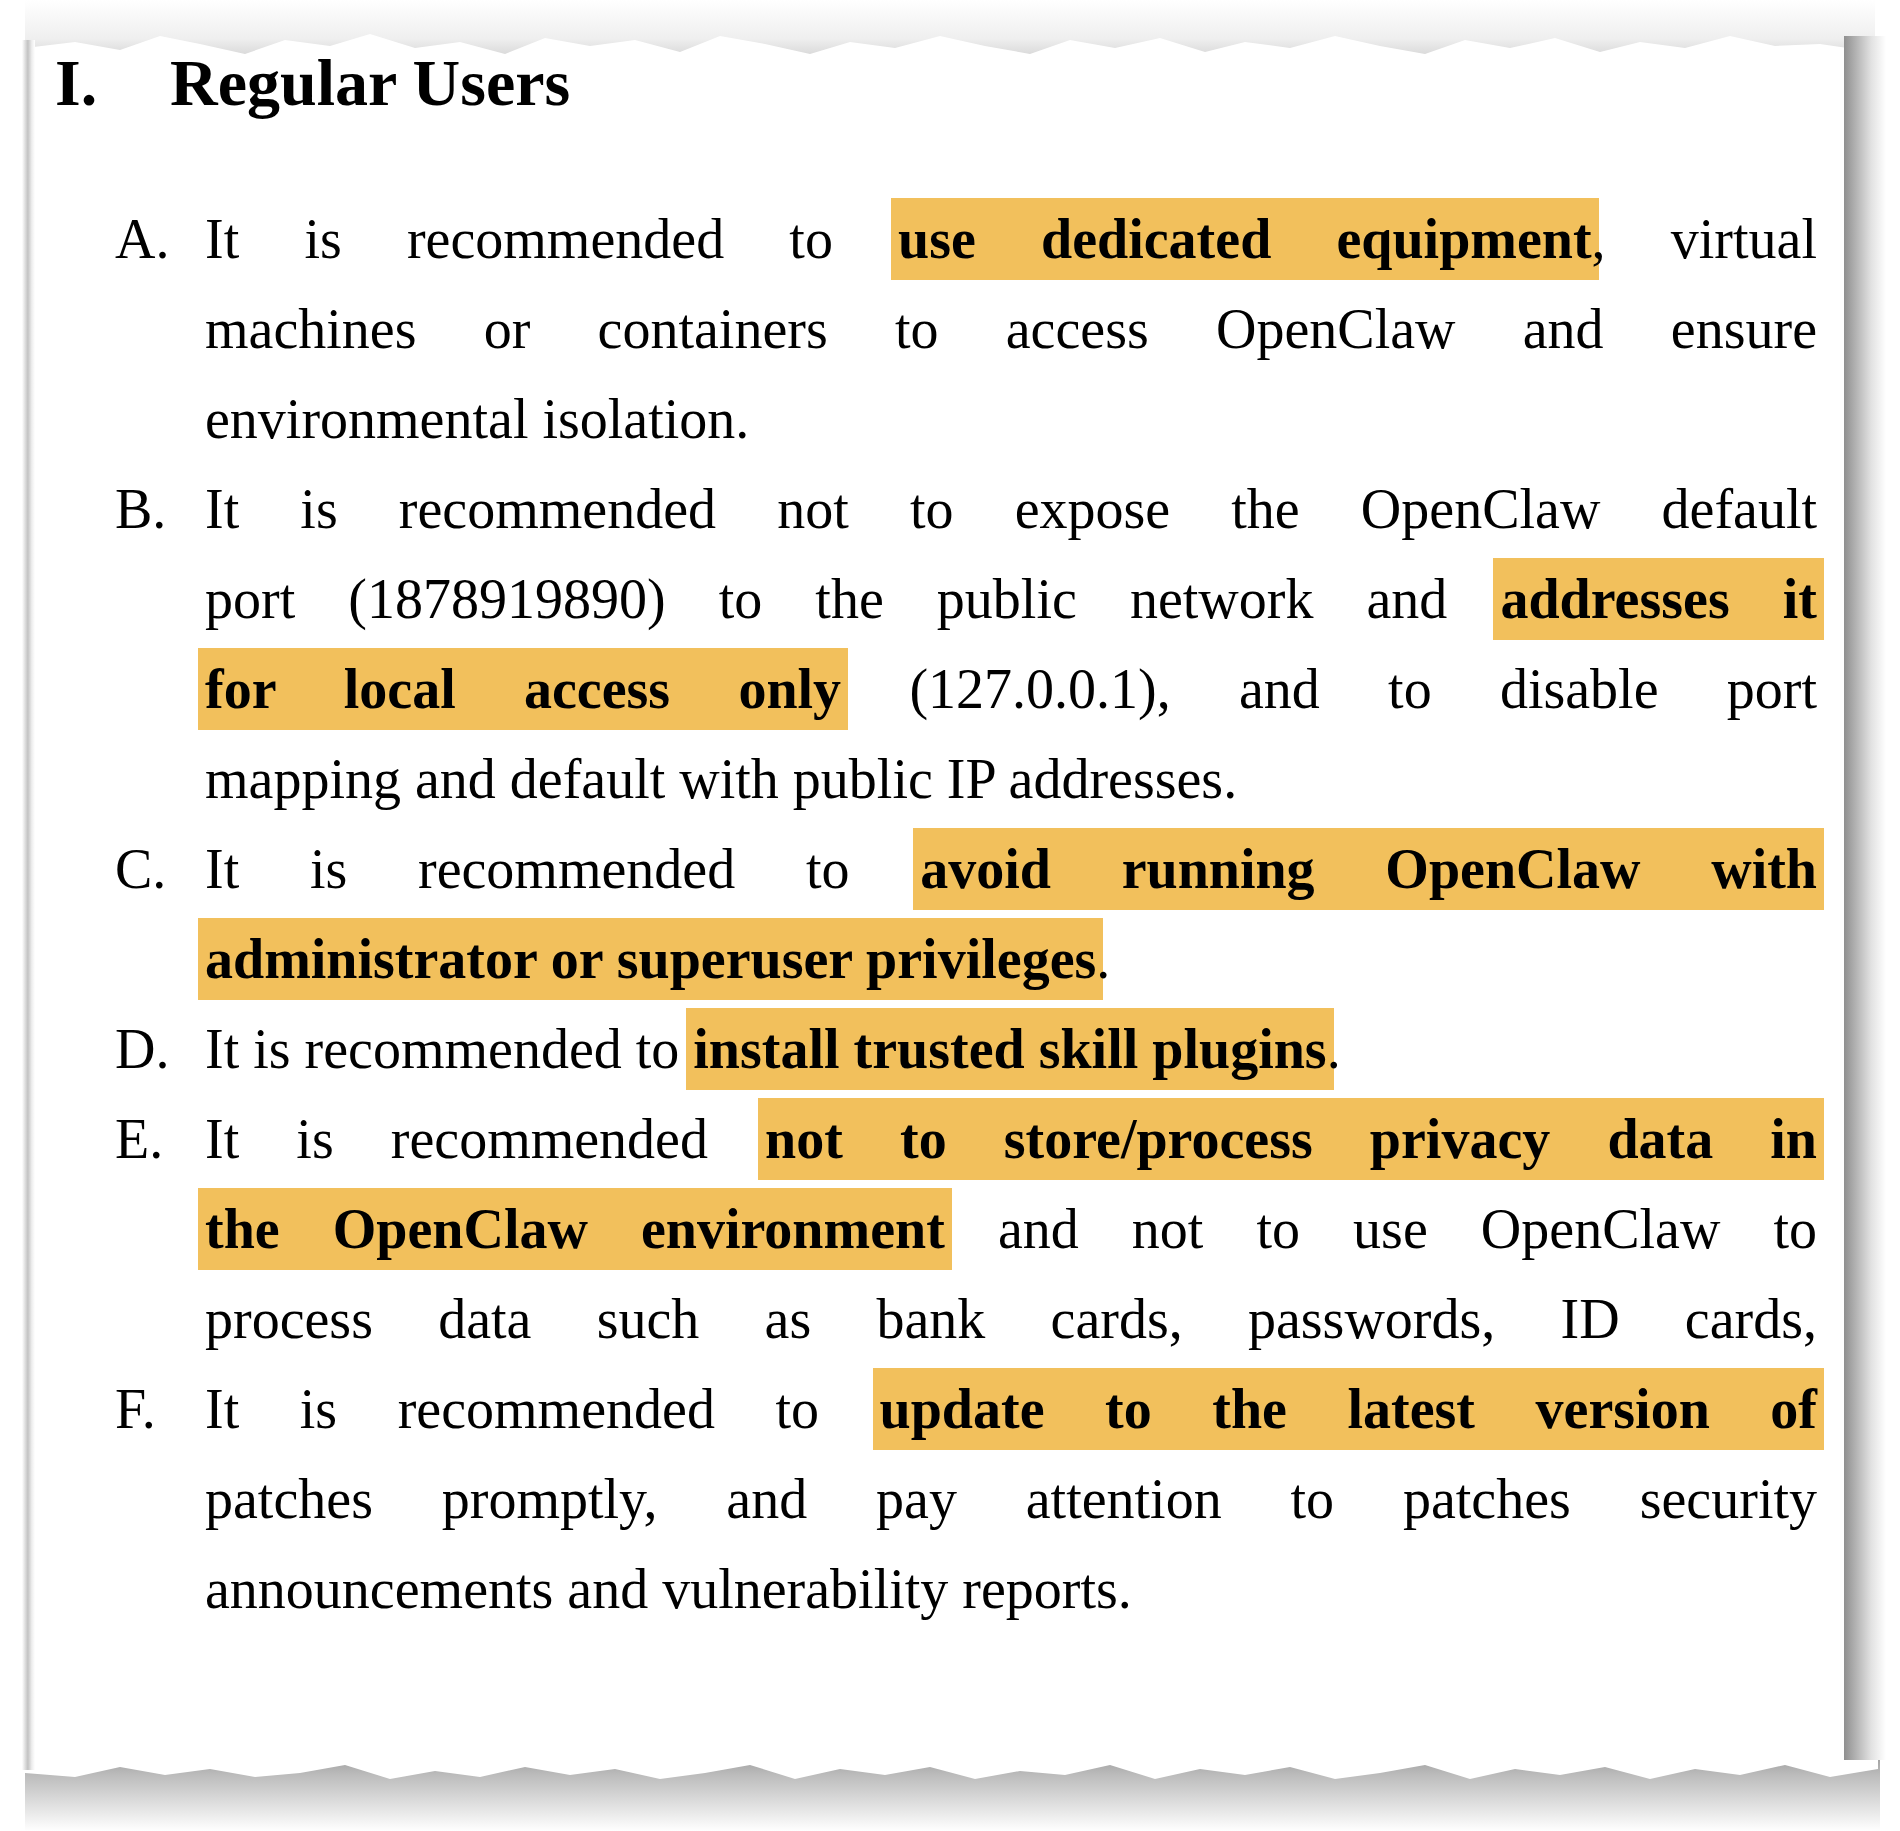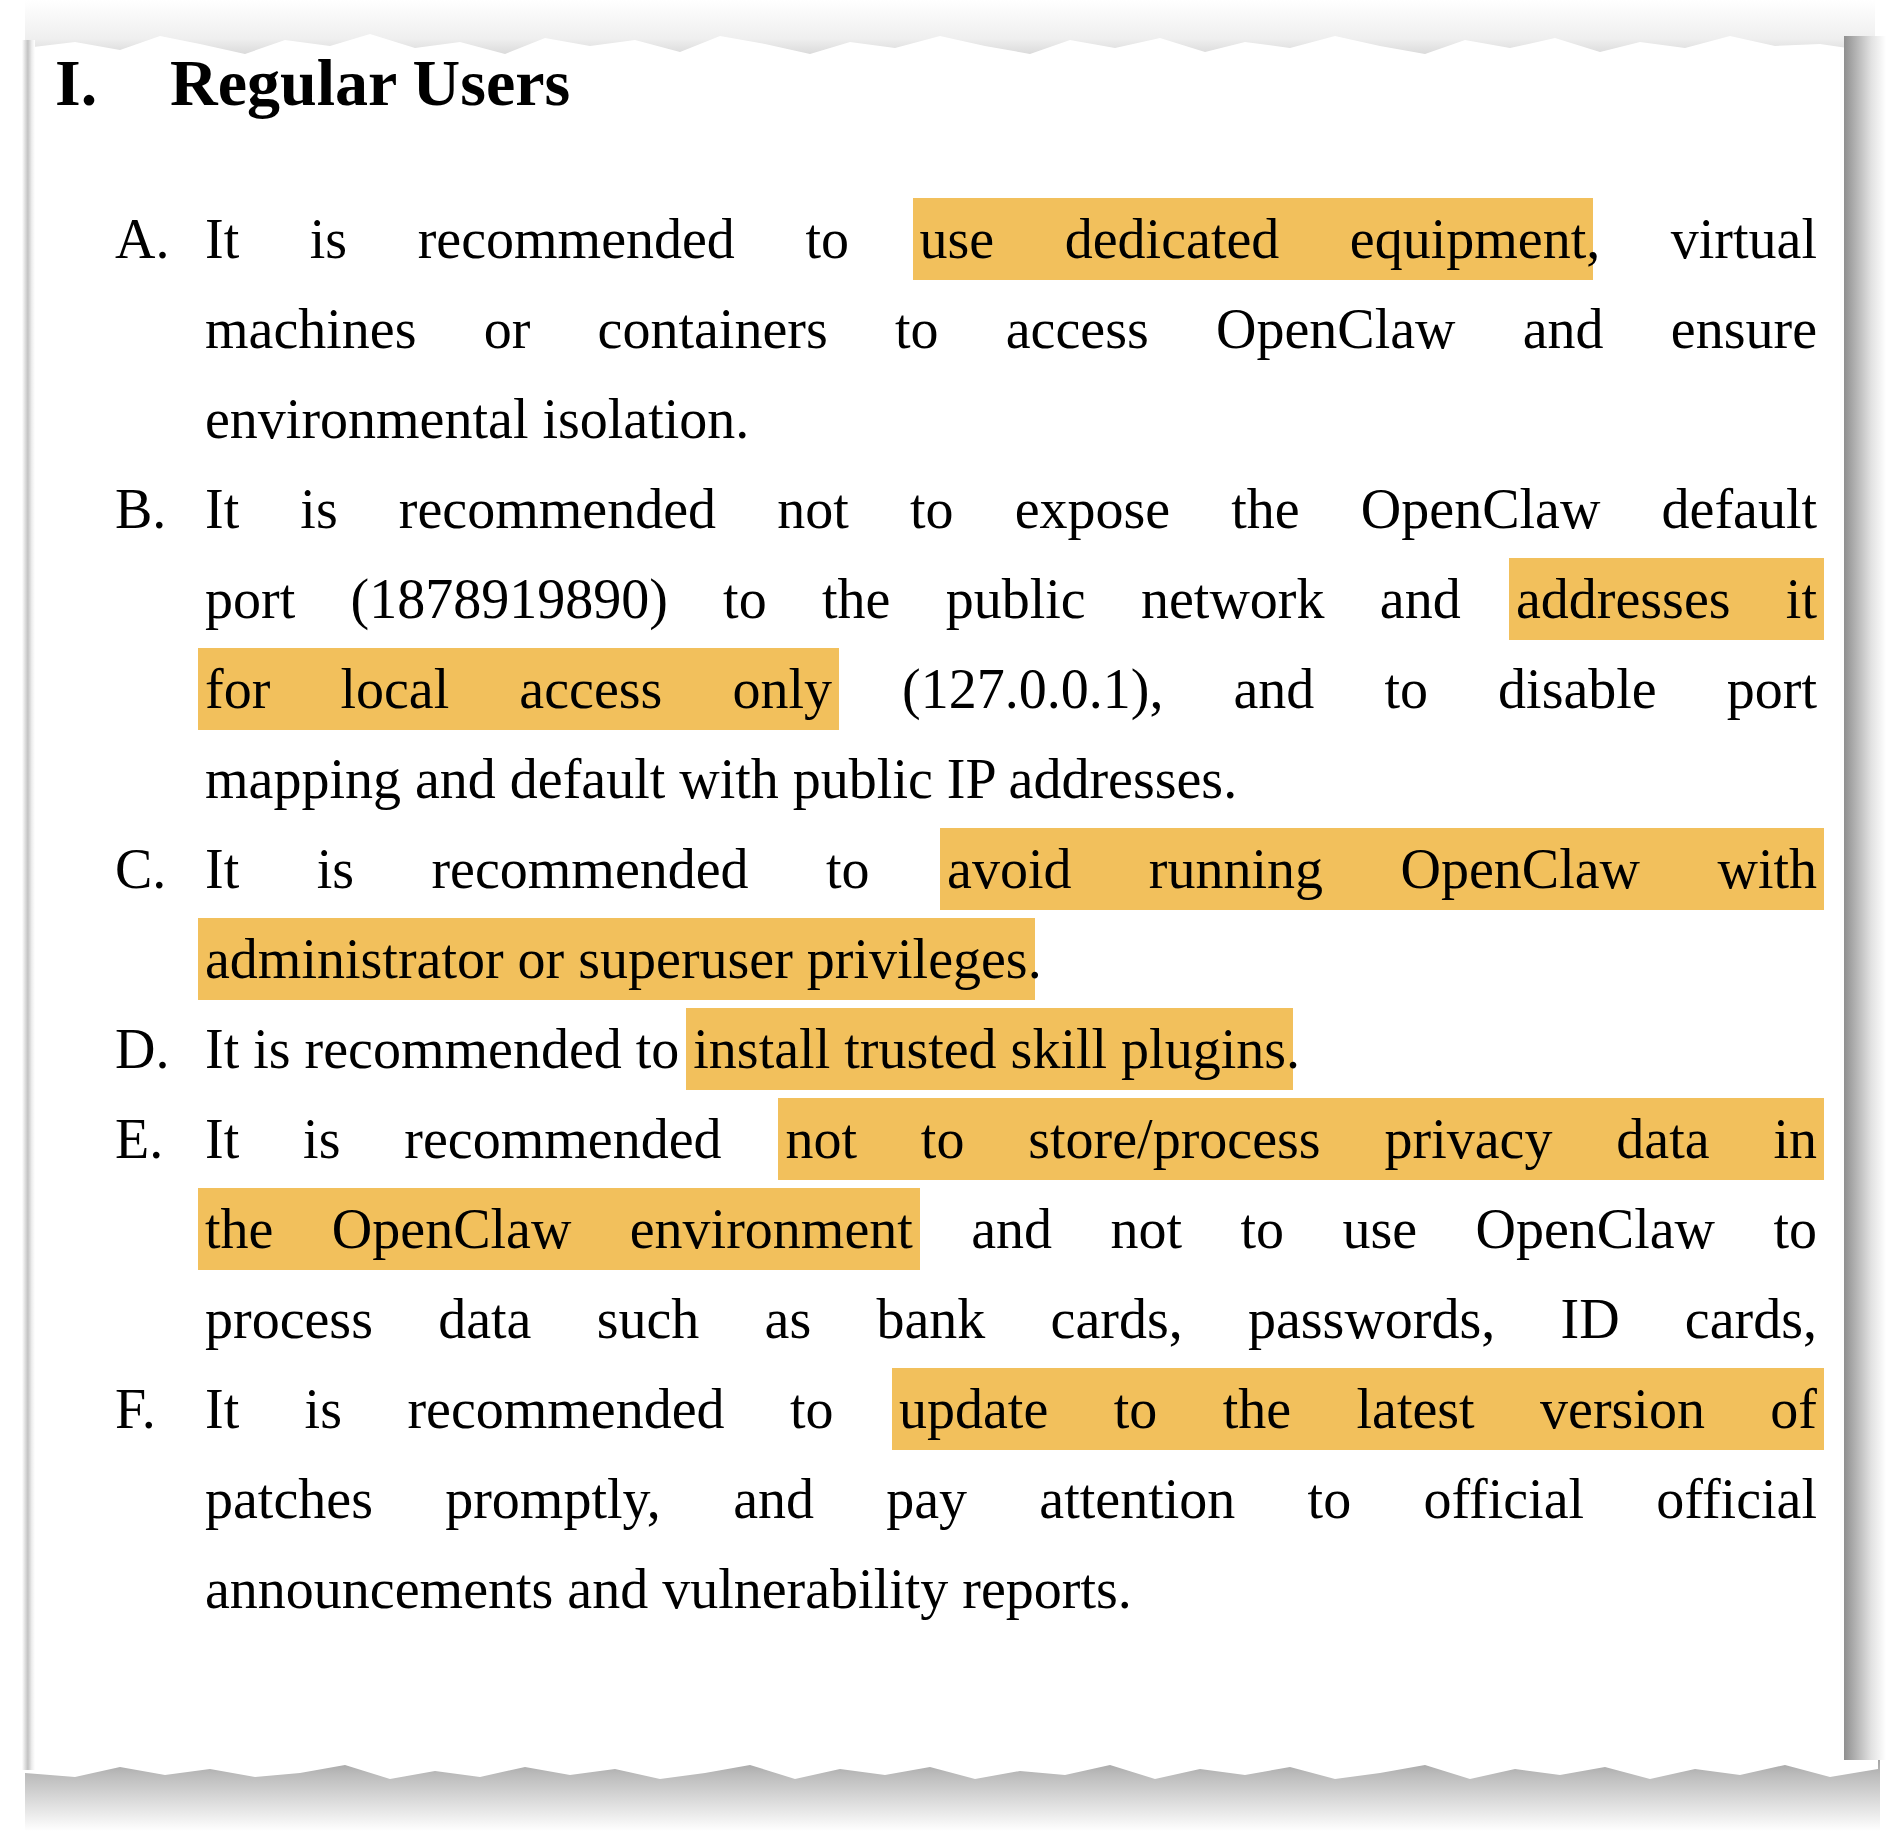--- a/index.html
+++ b/index.html
@@ -21,21 +21,21 @@
 
   .doc-heading { display: flex; font-weight: bold; font-size: 66px; line-height: 82px; }
   .heading-numeral { width: 115px; flex: 0 0 115px; }
 
   .list { margin-top: 70px; margin-left: 60px; }
   .item { display: grid; grid-template-columns: 90px 1fr; }
   .item-label { font-size: 56px; line-height: 90px; }
   .line { font-size: 56px; line-height: 90px; text-align: justify; text-align-last: justify; }
   .line.last { text-align-last: left; }
 
-  mark.hl { background: var(--hl, #F2C05C); color: inherit; padding: 10px 7px; margin: 0 -7px; }
+  mark.hl { background: var(--hl, #F2C05C); color: inherit; padding: 10px 7px; margin: 0 -7px; font-weight: bold; }
 </style>
 </head>
 <body>
 
 <div class="page">
 
   <svg class="torn-top" viewBox="0 0 1900 70" preserveAspectRatio="none" aria-hidden="true">
     <defs>
       <linearGradient id="gTop" x1="0" y1="0" x2="0" y2="1">
         <stop offset="0%" stop-color="#ffffff"></stop>
@@ -104,20 +104,20 @@
           <div class="item-body">
             <div class="line"><span>It is recommended </span><mark class="hl">not to store/process privacy data in</mark></div>
             <div class="line"><mark class="hl">the OpenClaw environment</mark><span> and not to use OpenClaw to</span></div>
             <div class="line"><span>process data such as bank cards, passwords, ID cards,</span></div>
           </div>
         </div>
         <div class="item">
           <div class="item-label">F.</div>
           <div class="item-body">
             <div class="line"><span>It is recommended to </span><mark class="hl">update to the latest version of</mark></div>
-            <div class="line"><span>patches promptly, and pay attention to official official</span></div>
+            <div class="line"><span>patches promptly, and pay attention to patches security</span></div>
             <div class="line last"><span>announcements and vulnerability reports.</span></div>
           </div>
         </div>
       </div>
   </div>
 
 </div>
 
 </body></html>

